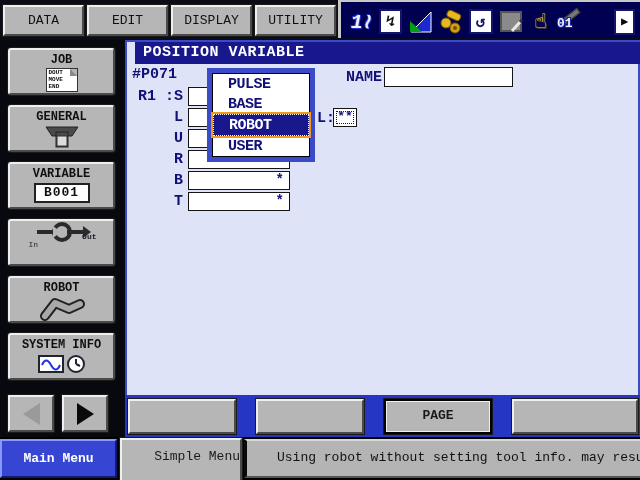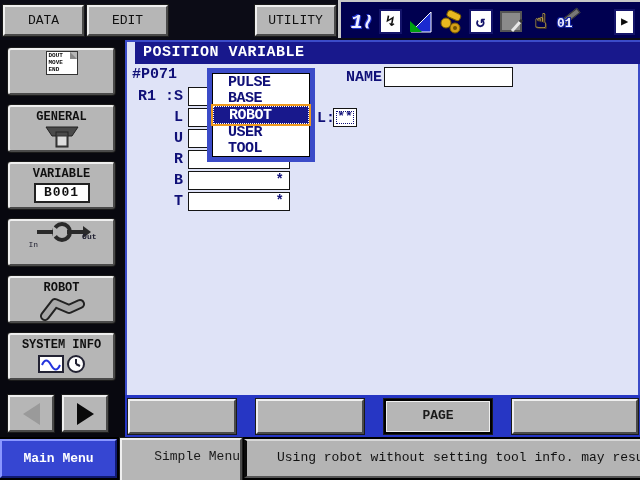--- a/index.html
+++ b/index.html
@@ -85,20 +85,21 @@
                 border-left:3px solid #0a0a0a; border-top:2px solid #d8d8d8; border-bottom:2px solid #555;
                 font-size:13px; color:#111; line-height:34px; white-space:nowrap; overflow:hidden;
                 padding-left:30px; }
 </style>
 </head>
 <body>
 
 <div class="abs top-bar">
   <div class="abs menu-btn bevel" style="left:87px"><span>EDIT</span></div>
   <div class="abs menu-btn bevel" style="left:3px"><span>DATA</span></div>
+  <div class="abs menu-btn bevel" style="left:171px"><span>DISPLAY</span></div>
   <div class="abs menu-btn bevel" style="left:255px"><span>UTILITY</span></div>
 
   <div class="abs icon-strip">
     <div class="ticon" style="left:6px">
       <span style="font:bold italic 20px 'Liberation Mono',monospace;color:#eef;text-shadow:1px 1px 0 #2233cc,-1px -1px 0 #2233cc;">1≀</span>
     </div>
     <div class="ticon" style="left:36px">
       <div class="wbox" style="width:23px;height:25px;">
           <span style="font-size:15px;color:#111;font-weight:bold;">↯</span>
         </div>
@@ -143,20 +144,21 @@
       <div class="wbox" style="width:21px;height:26px;">
           <span style="font-size:12px;color:#0a0a0a;">▶</span>
         </div>
     </div>
   </div>
 </div>
 
 <div class="abs sidebar"></div>
 
 <div class="abs side-btn bevel" style="top:48px">
+  <span class="lbl">JOB</span>
   <div class="doc-icon">
     <div>DOUT</div>
     <div>MOVE</div>
     <div>END</div>
   </div>
 </div>
 
 <div class="abs side-btn bevel" style="top:105px">
   <span class="lbl">GENERAL</span>
   <svg width="42" height="26">
@@ -250,21 +252,20 @@
 
 <div class="abs navy" style="left:317px;top:110px">L:</div>
 <div class="abs tool-box"><span>**</span></div>
 
 <div class="abs dropdown">
   <div class="dd-list">
     <div class="dd-item">PULSE</div>
     <div class="dd-item">BASE</div>
     <div class="dd-item selected">ROBOT</div>
     <div class="dd-item">USER</div>
-    <div class="dd-item">TOOL</div>
   </div>
 </div>
 
 <div class="abs softkey-bar"></div>
 <div class="abs softkey bevel" style="left:128px"><span></span></div>
 <div class="abs softkey bevel" style="left:256px"><span></span></div>
 <div class="abs softkey bevel framed" style="left:384px"><span>PAGE</span></div>
 <div class="abs softkey bevel" style="left:512px;width:126px"><span></span></div>
 
 <div class="abs bottom-bar"></div>

